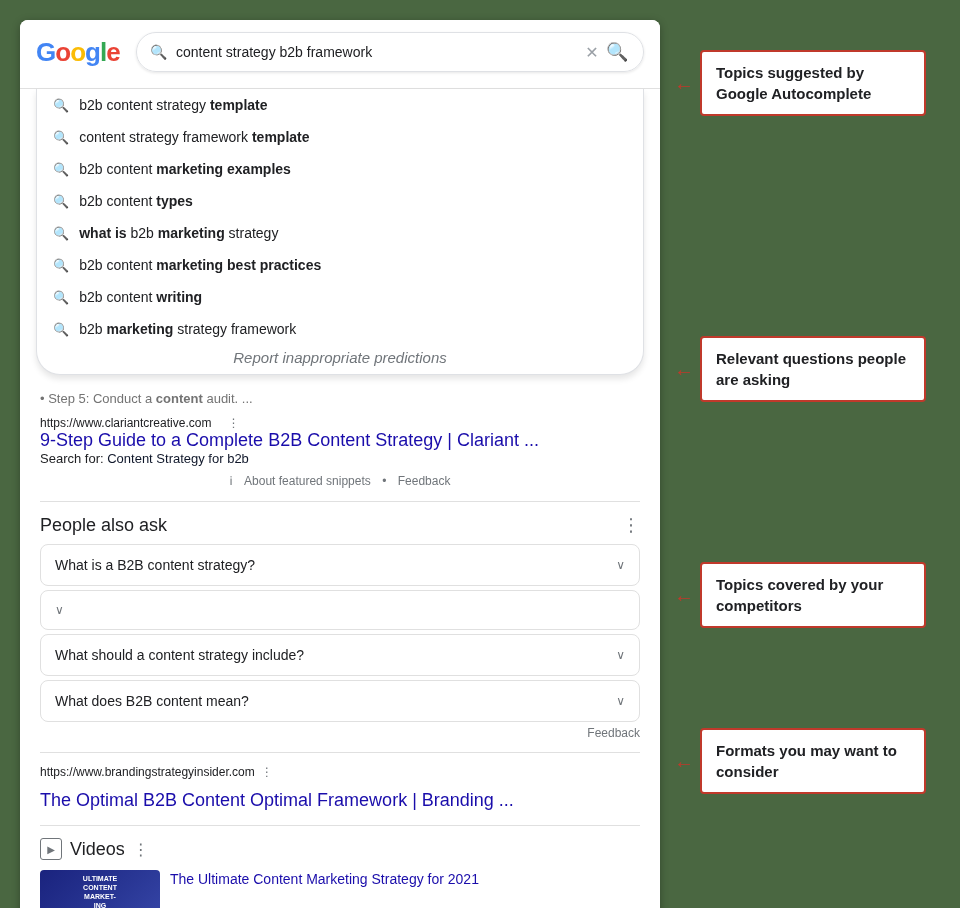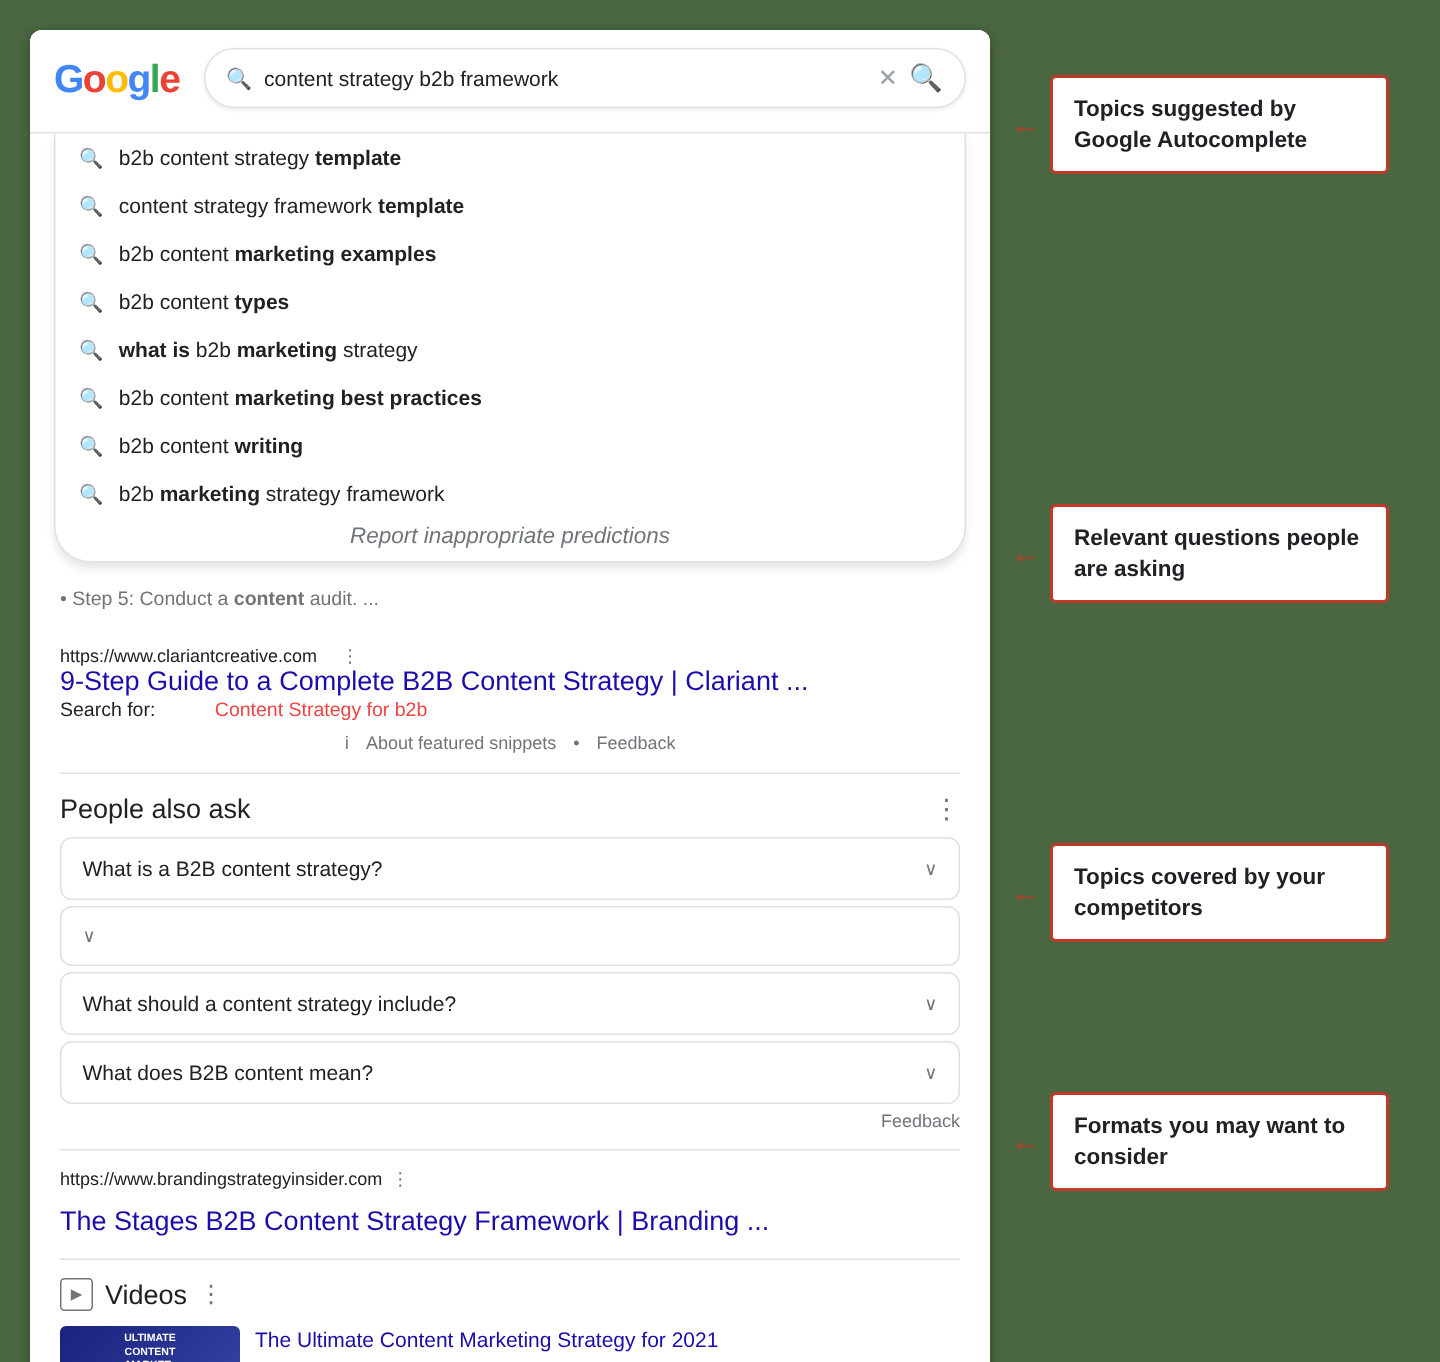--- a/index.html
+++ b/index.html
@@ -125,40 +125,39 @@
       font-size: 13px;
       color: #737373;
       padding: 4px 0;
     }
     .snippet-bullet::before {
       content: "• ";
     }
     .snippet-source {
       font-size: 12px;
       color: #202124;
-      margin-top: 20px;
+      margin-top: 6px;
       display: flex;
       align-items: center;
       gap: 16px;
     }
     .snippet-source .dots { color: #70757a; cursor: pointer; }
     .snippet-link {
       font-size: 18px;
       color: #1a0dab;
       text-decoration: none;
       cursor: pointer;
     }
     .snippet-search-for {
       font-size: 13px;
       color: #202124;
     }
     .snippet-search-for a {
-      color: #ef4444;
+      color: #0f172a;
       text-decoration: none;
-      margin-left: 36px;
     }
     .snippet-about-row {
       font-size: 12px;
       color: #70757a;
       margin-top: 6px;
       text-align: center;
     }
     .snippet-about-row span { margin: 0 4px; }
     
     .paa-section {
@@ -429,21 +428,21 @@
           <span class="paa-chevron">∨</span>
         </div>
         <div class="paa-feedback">Feedback</div>
       </div>
 
       <div class="competitor-result">
         <div class="result-source">
           <span>https://www.brandingstrategyinsider.com</span>
           <span class="result-dots">⋮</span>
         </div>
-        <a class="result-title">The Stages B2B Content Strategy Framework | Branding ...</a>
+        <a class="result-title">The Optimal B2B Content Optimal Framework | Branding ...</a>
       </div>
 
       <div class="videos-section">
         <div class="videos-header">
           <div class="video-icon-box">▶</div>
           <span class="videos-title">Videos</span>
           <span class="paa-dots">⋮</span>
         </div>
 
         <div class="video-item">

